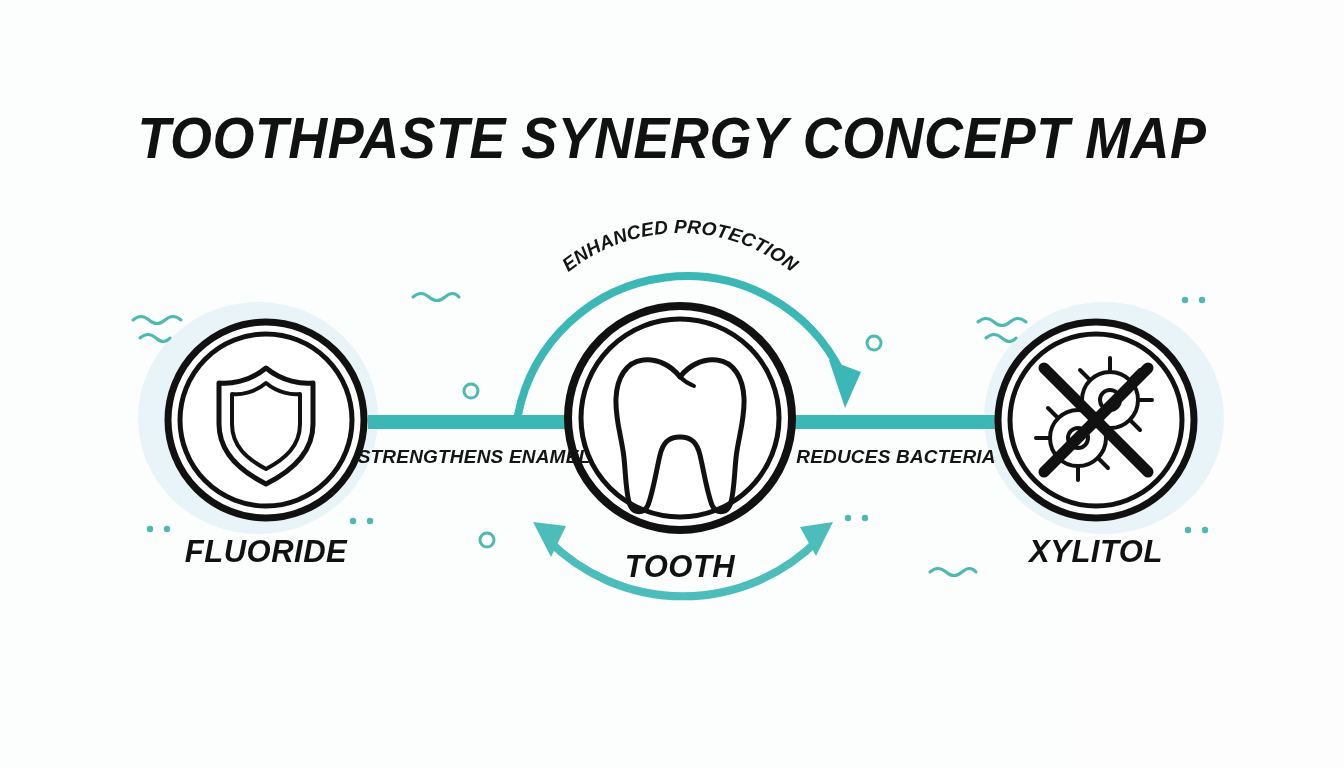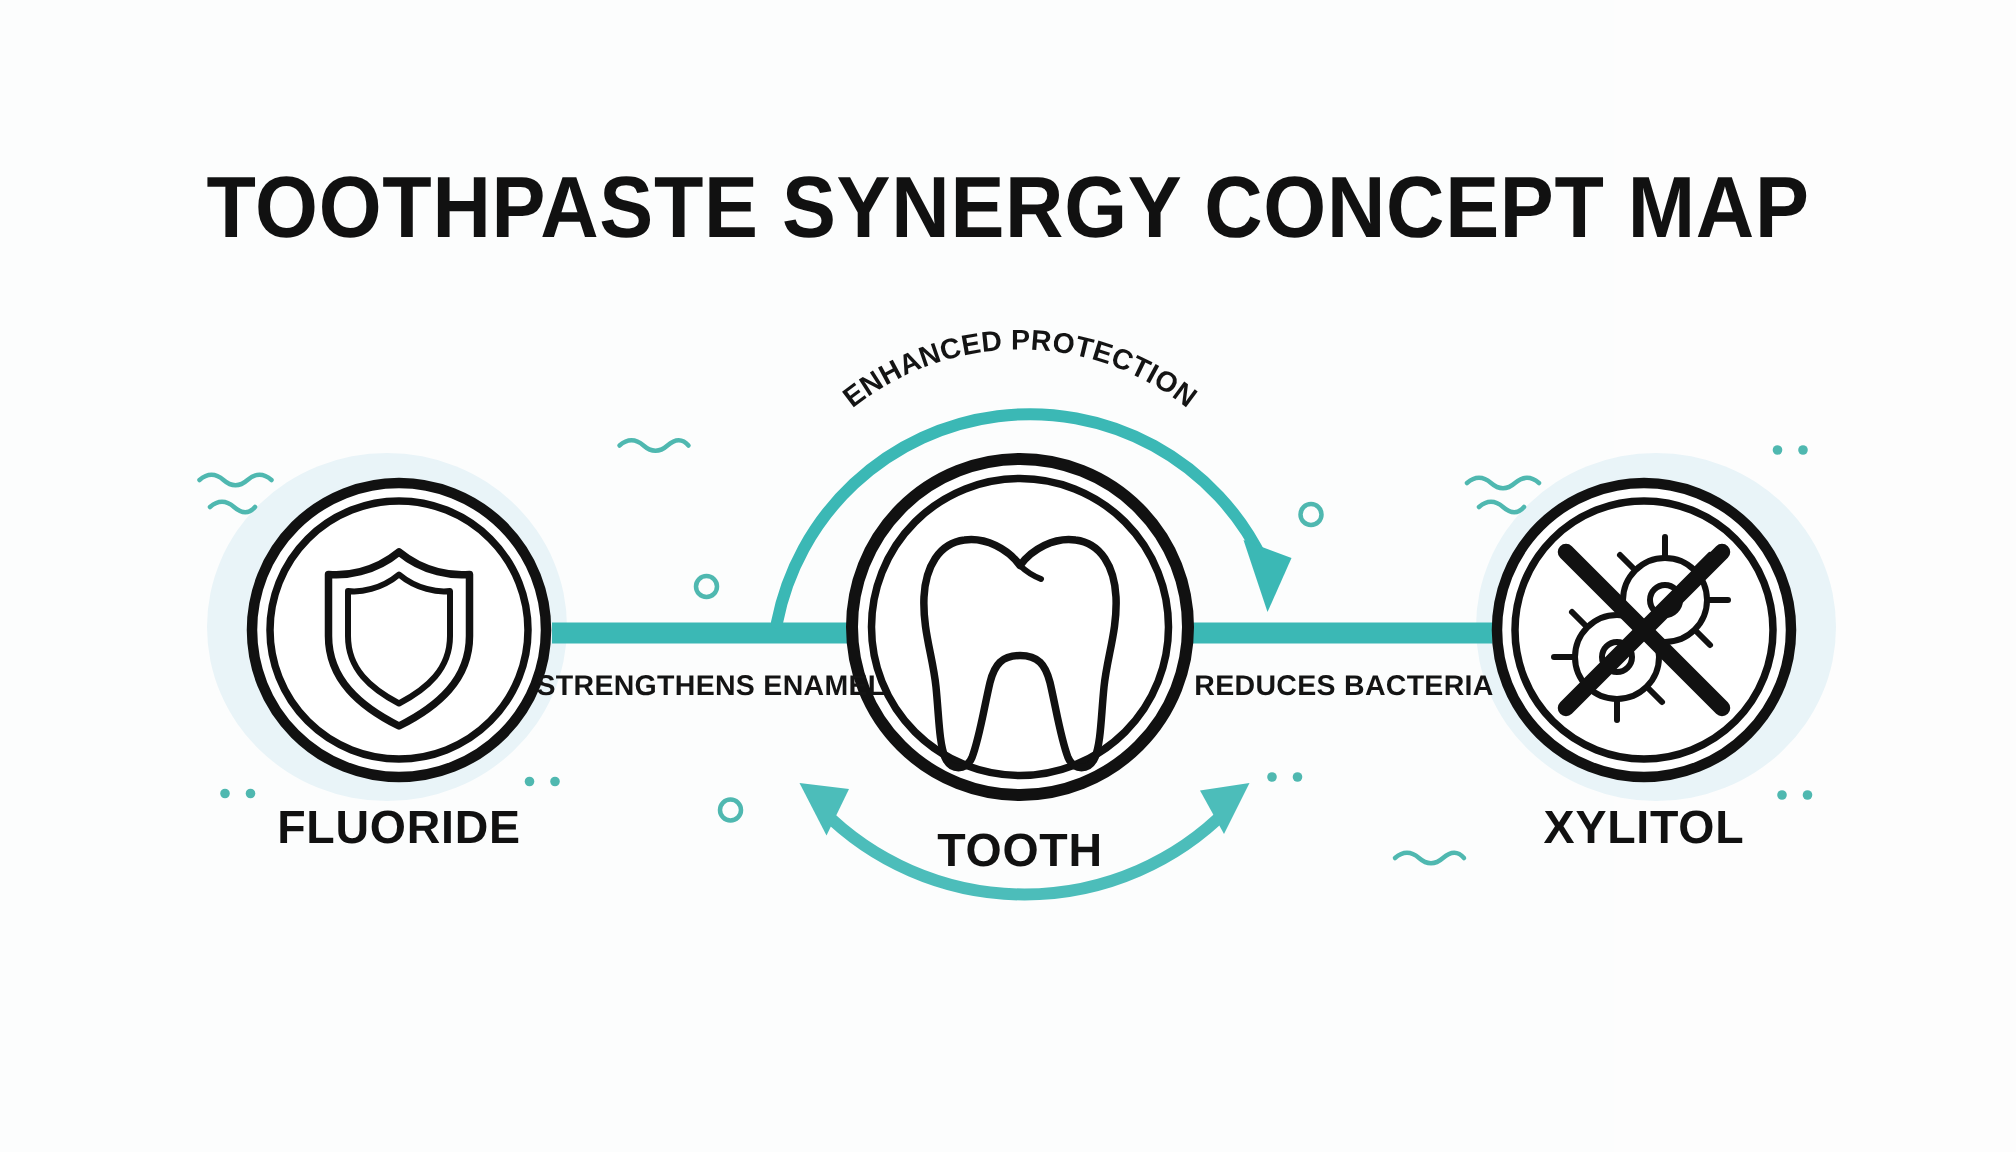--- a/index.html
+++ b/index.html
@@ -9,20 +9,21 @@
     height: 768px;
     overflow: hidden;
     background: #FDFDFD;
     font-family: "Liberation Sans", sans-serif;
   }
   #canvas {
     position: relative;
     width: 1076px;
     height: 768px;
     background: #FCFDFD;
+    font-style: italic;
   }
   #diagram-svg {
     position: absolute;
     left: 0; top: 0;
     width: 1344px;
     height: 768px;
   }
   .title-text {
     font-family: "Liberation Sans Narrow", "Liberation Sans", sans-serif;
     font-weight: bold;

